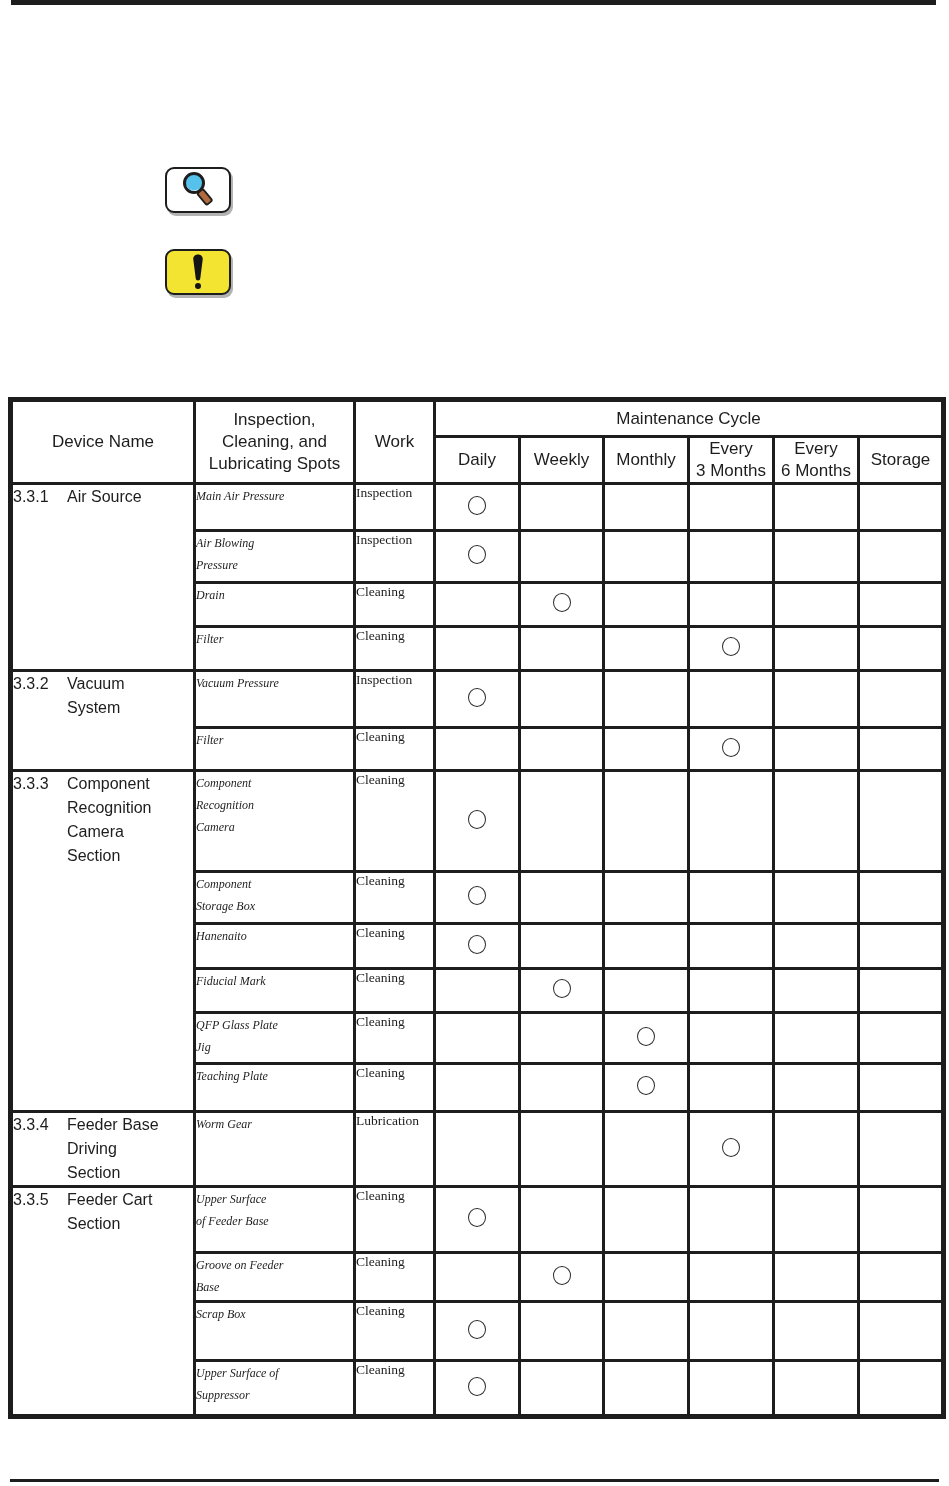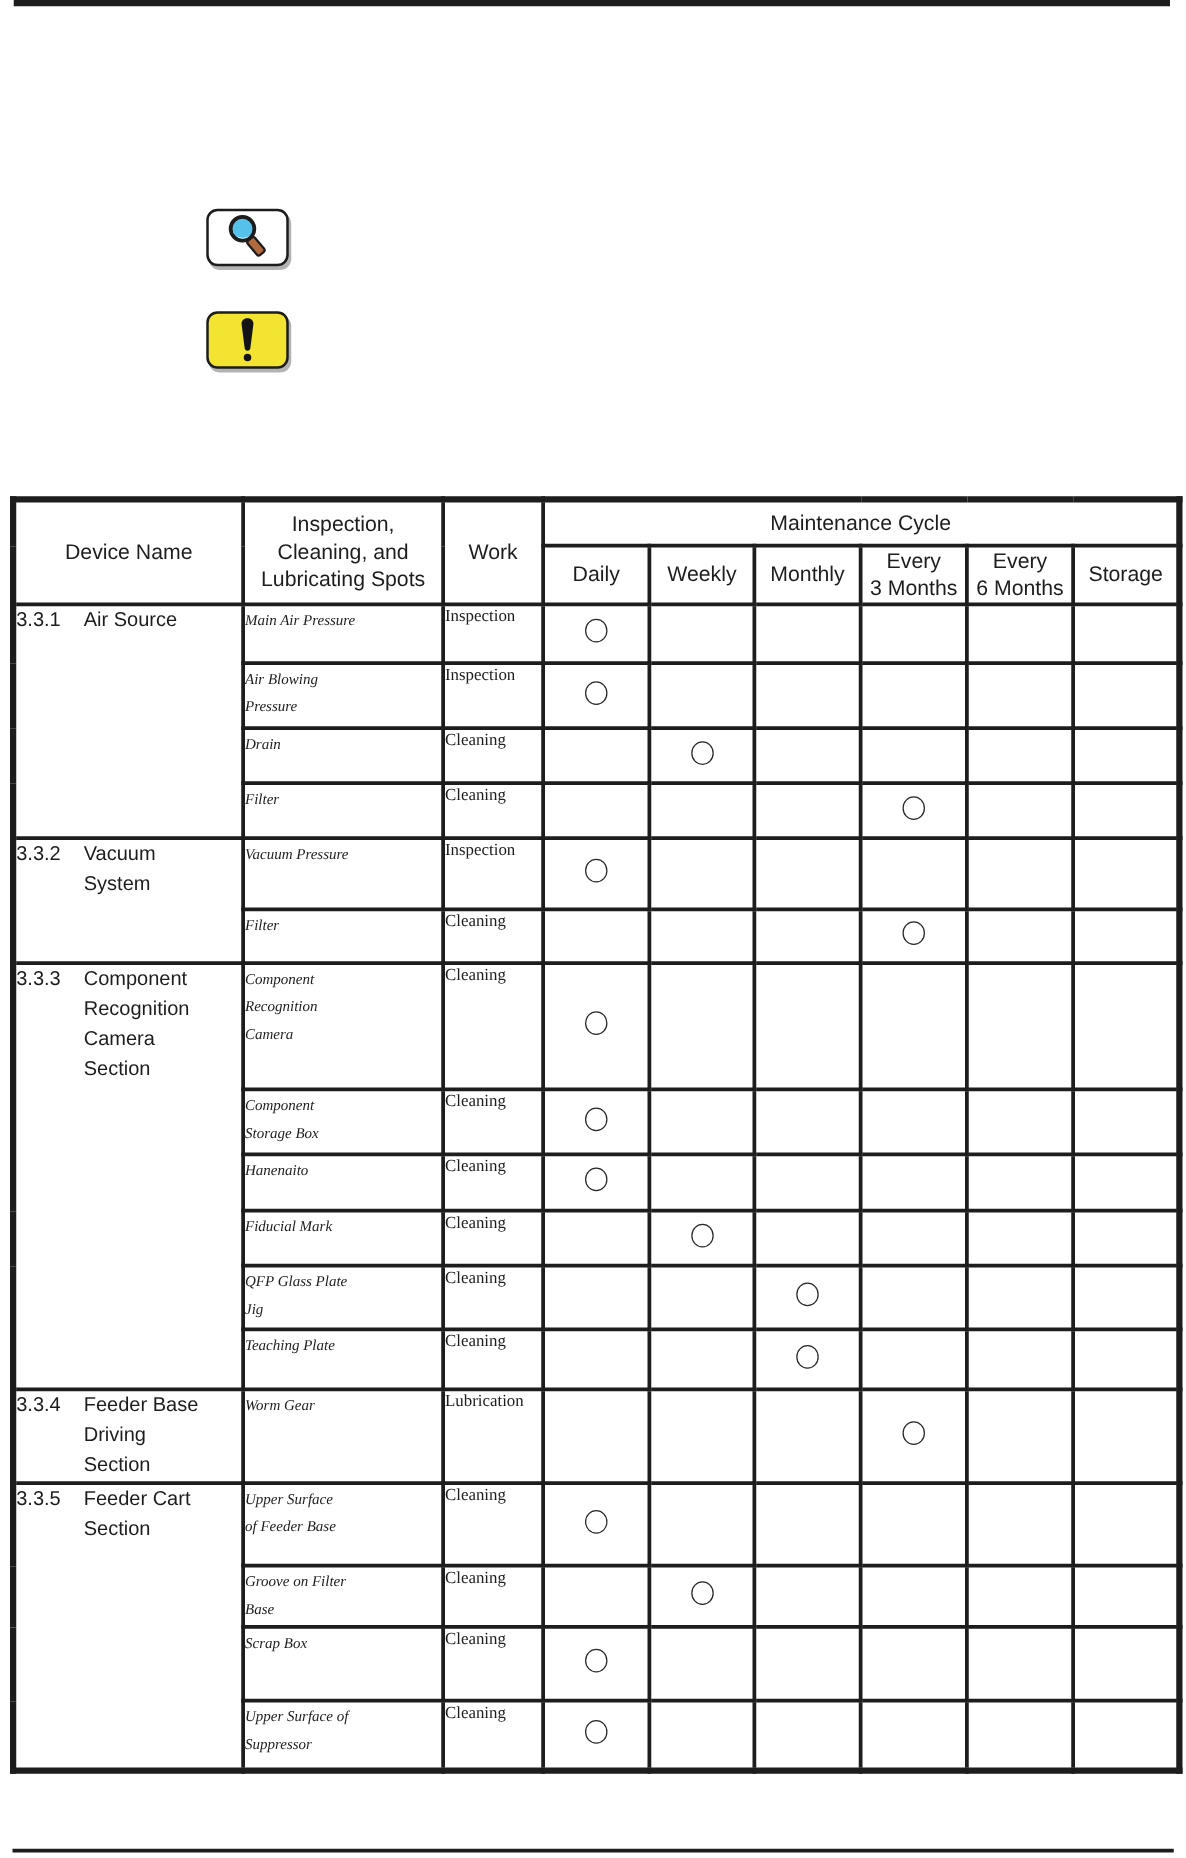--- a/index.html
+++ b/index.html
@@ -279,21 +279,21 @@
 of Feeder Base</td>
     <td class="work">Cleaning</td>
     <td class="cyc"><span class="circle"></span></td>
         <td class="cyc"></td>
         <td class="cyc"></td>
         <td class="cyc"></td>
         <td class="cyc"></td>
         <td class="cyc"></td>
   </tr>
   <tr style="height:49px">
-    <td class="spot">Groove on Filter
+    <td class="spot">Groove on Feeder
 Base</td>
     <td class="work">Cleaning</td>
     <td class="cyc"></td>
         <td class="cyc"><span class="circle"></span></td>
         <td class="cyc"></td>
         <td class="cyc"></td>
         <td class="cyc"></td>
         <td class="cyc"></td>
   </tr>
   <tr style="height:59px">

